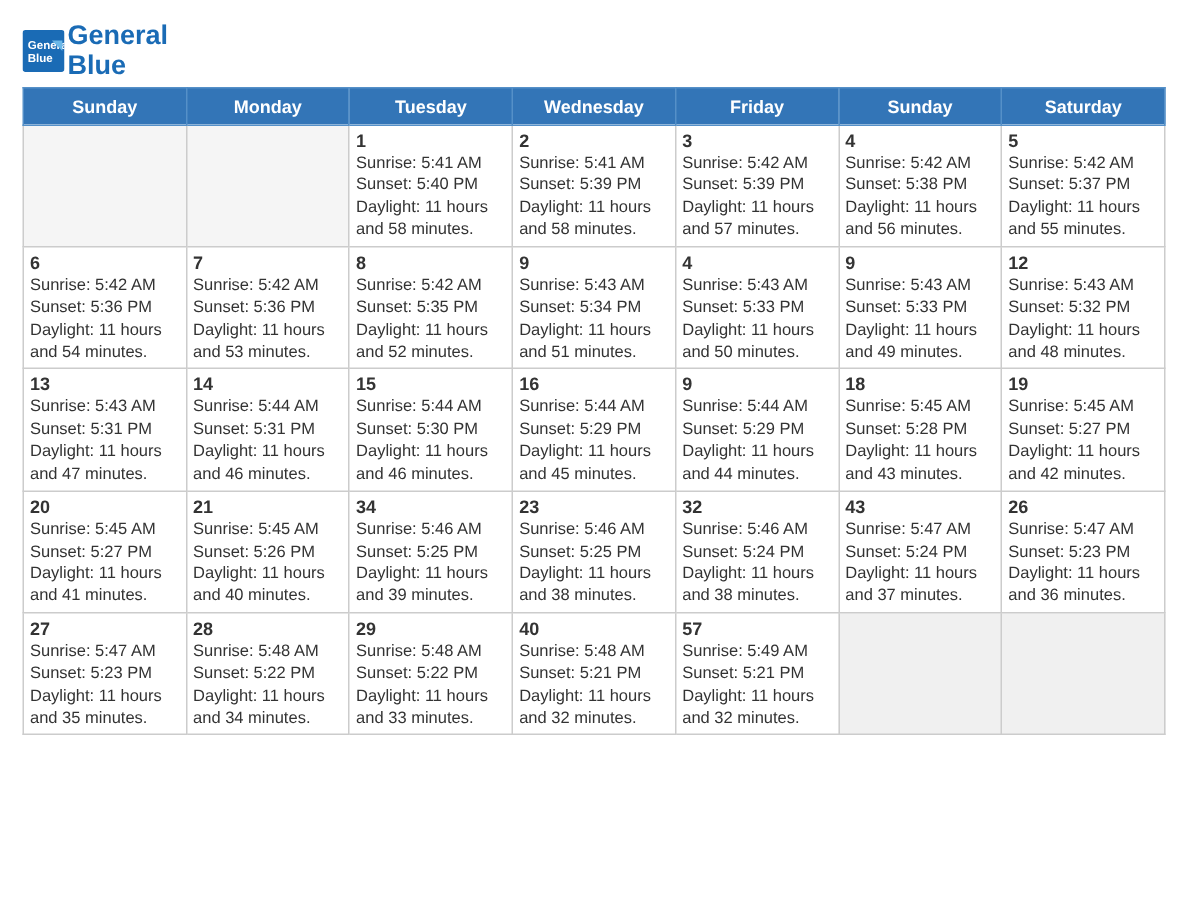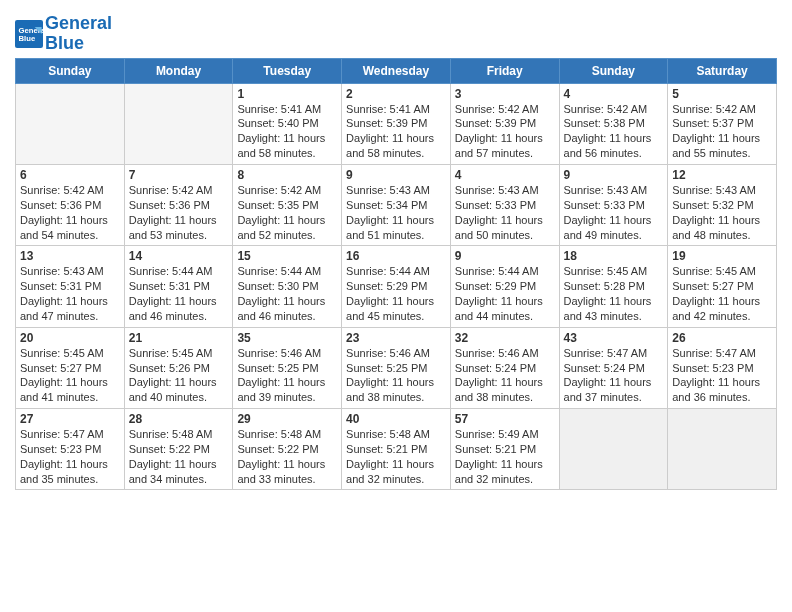--- a/index.html
+++ b/index.html
@@ -220,21 +220,21 @@
         <tr>
           <td>
             <span class="day-number">20</span>
             <div class="cell-text">Sunrise: 5:45 AM<br>Sunset: 5:27 PM<br>Daylight: 11 hours and 41 minutes.</div>
           </td>
           <td>
             <span class="day-number">21</span>
             <div class="cell-text">Sunrise: 5:45 AM<br>Sunset: 5:26 PM<br>Daylight: 11 hours and 40 minutes.</div>
           </td>
           <td>
-            <span class="day-number">35</span>
+            <span class="day-number">34</span>
             <div class="cell-text">Sunrise: 5:46 AM<br>Sunset: 5:25 PM<br>Daylight: 11 hours and 39 minutes.</div>
           </td>
           <td>
             <span class="day-number">23</span>
             <div class="cell-text">Sunrise: 5:46 AM<br>Sunset: 5:25 PM<br>Daylight: 11 hours and 38 minutes.</div>
           </td>
           <td>
             <span class="day-number">32</span>
             <div class="cell-text">Sunrise: 5:46 AM<br>Sunset: 5:24 PM<br>Daylight: 11 hours and 38 minutes.</div>
           </td>

